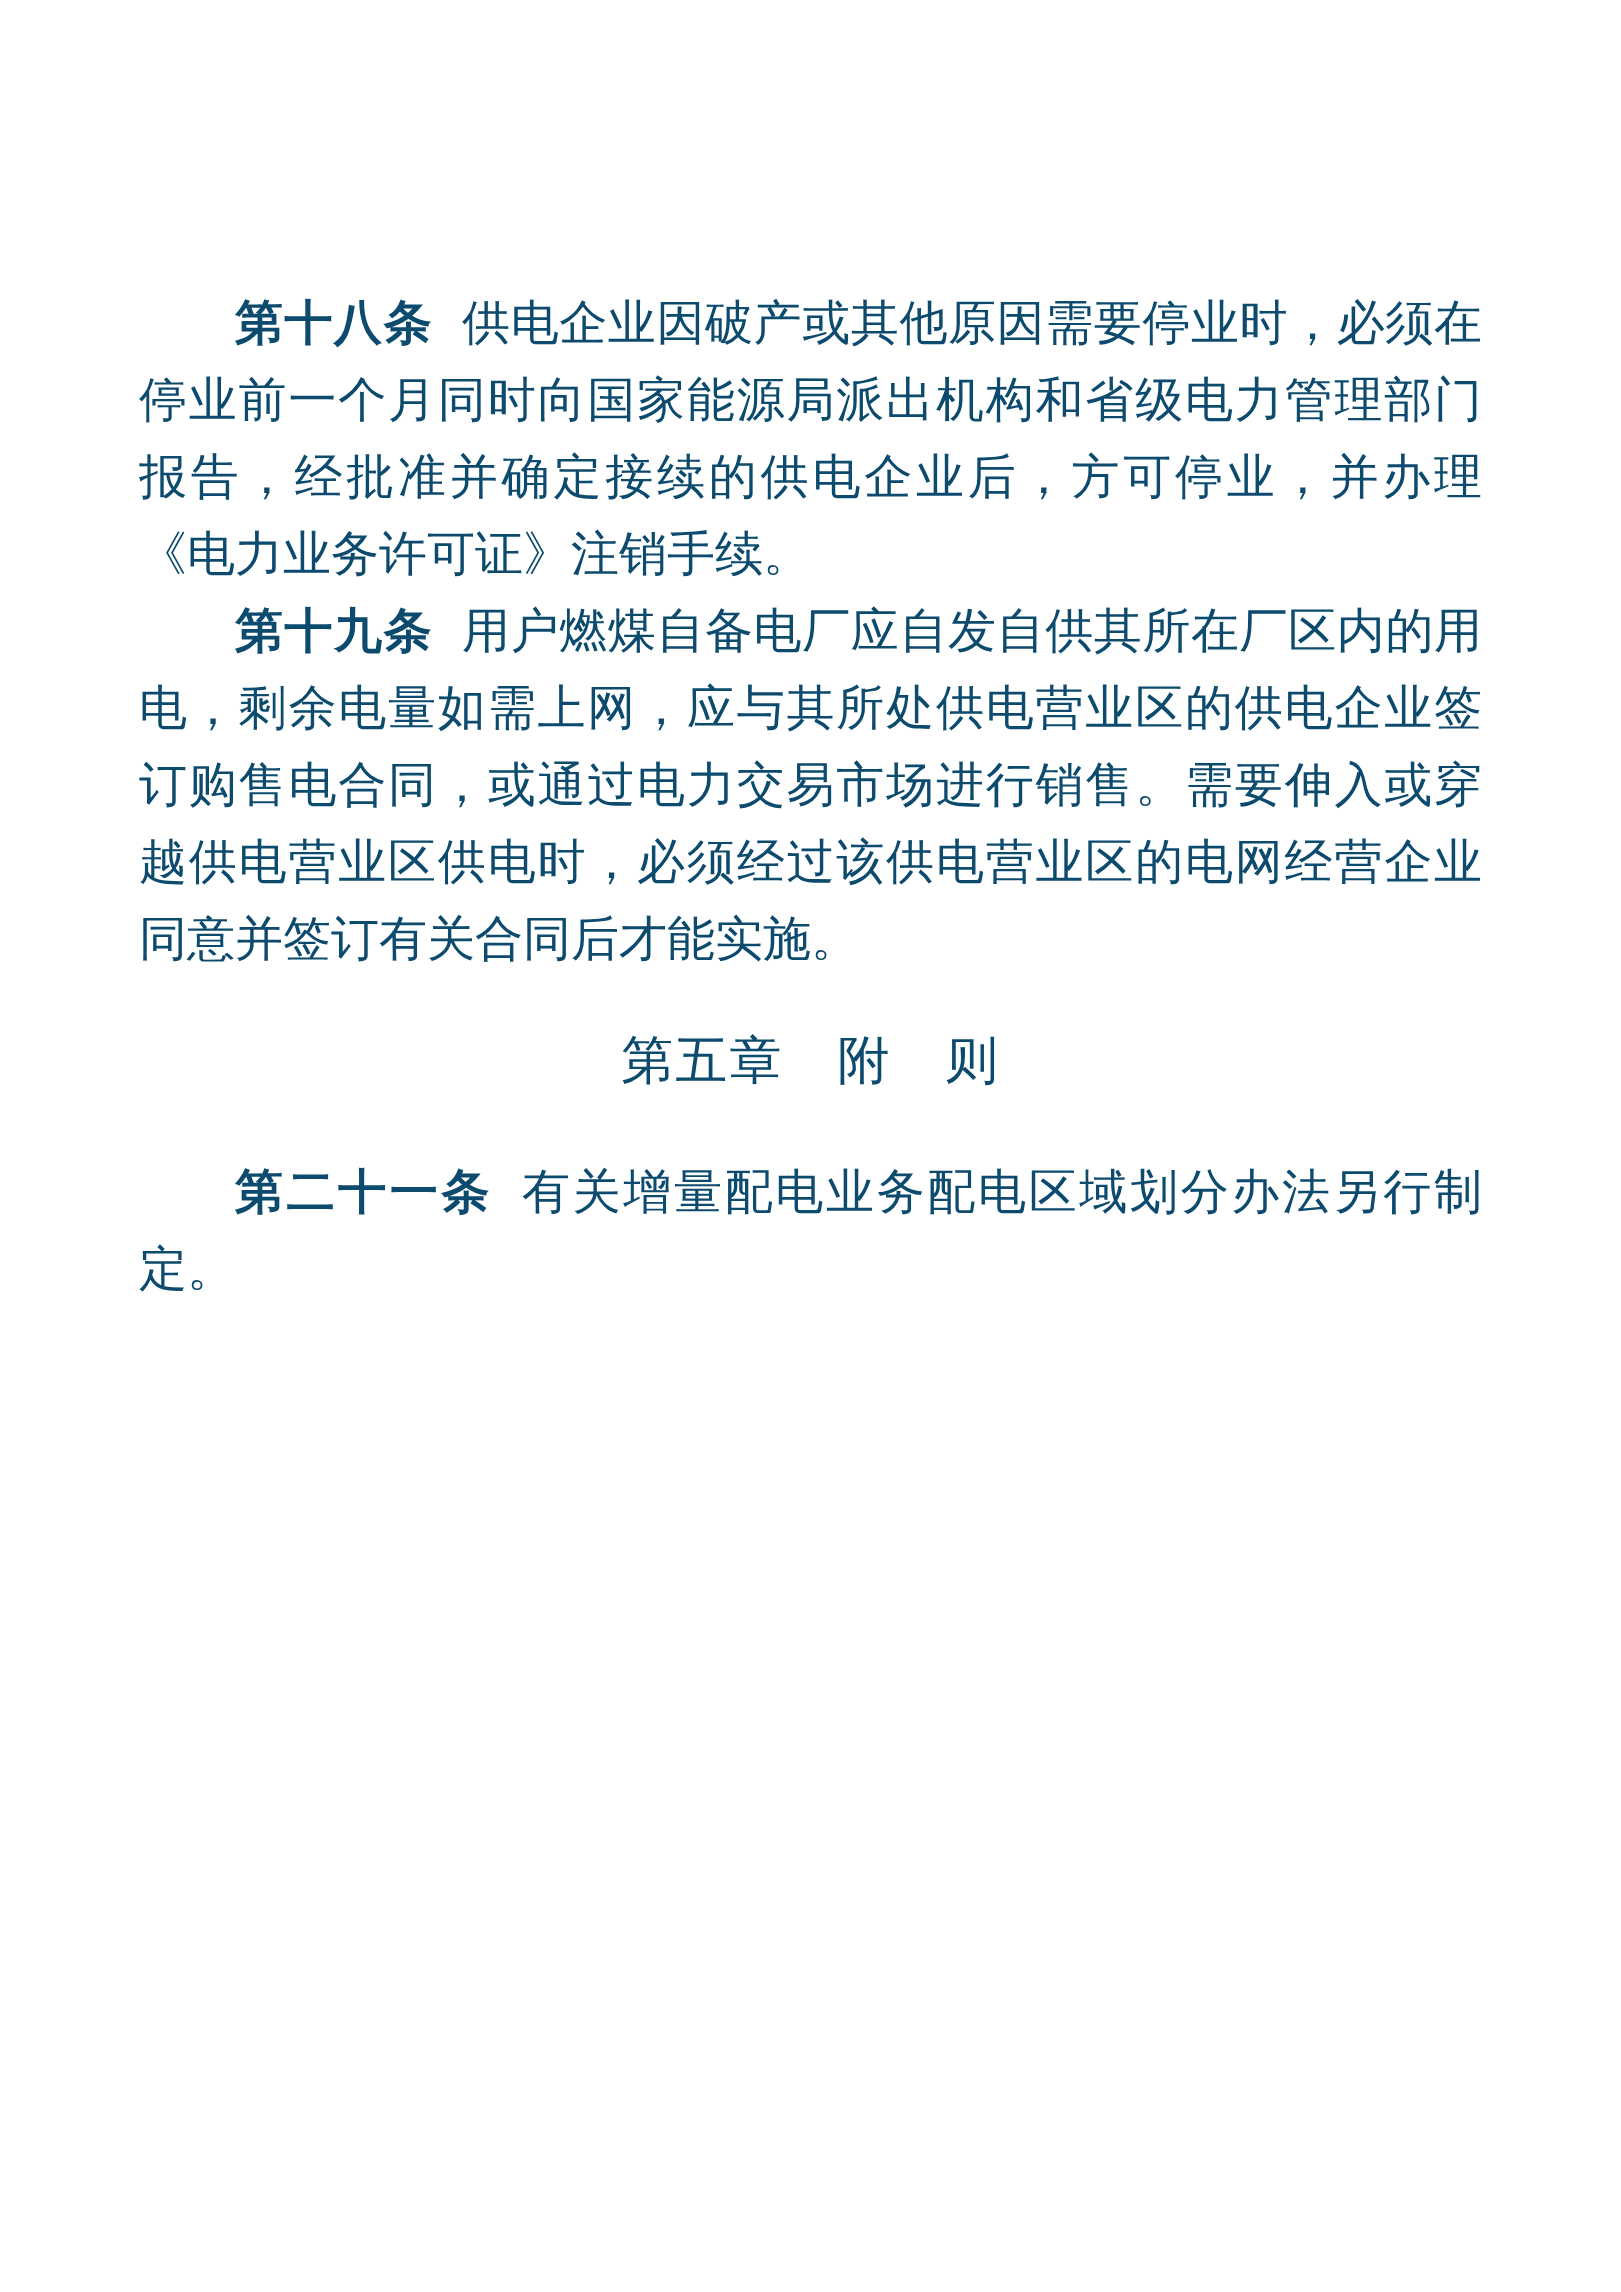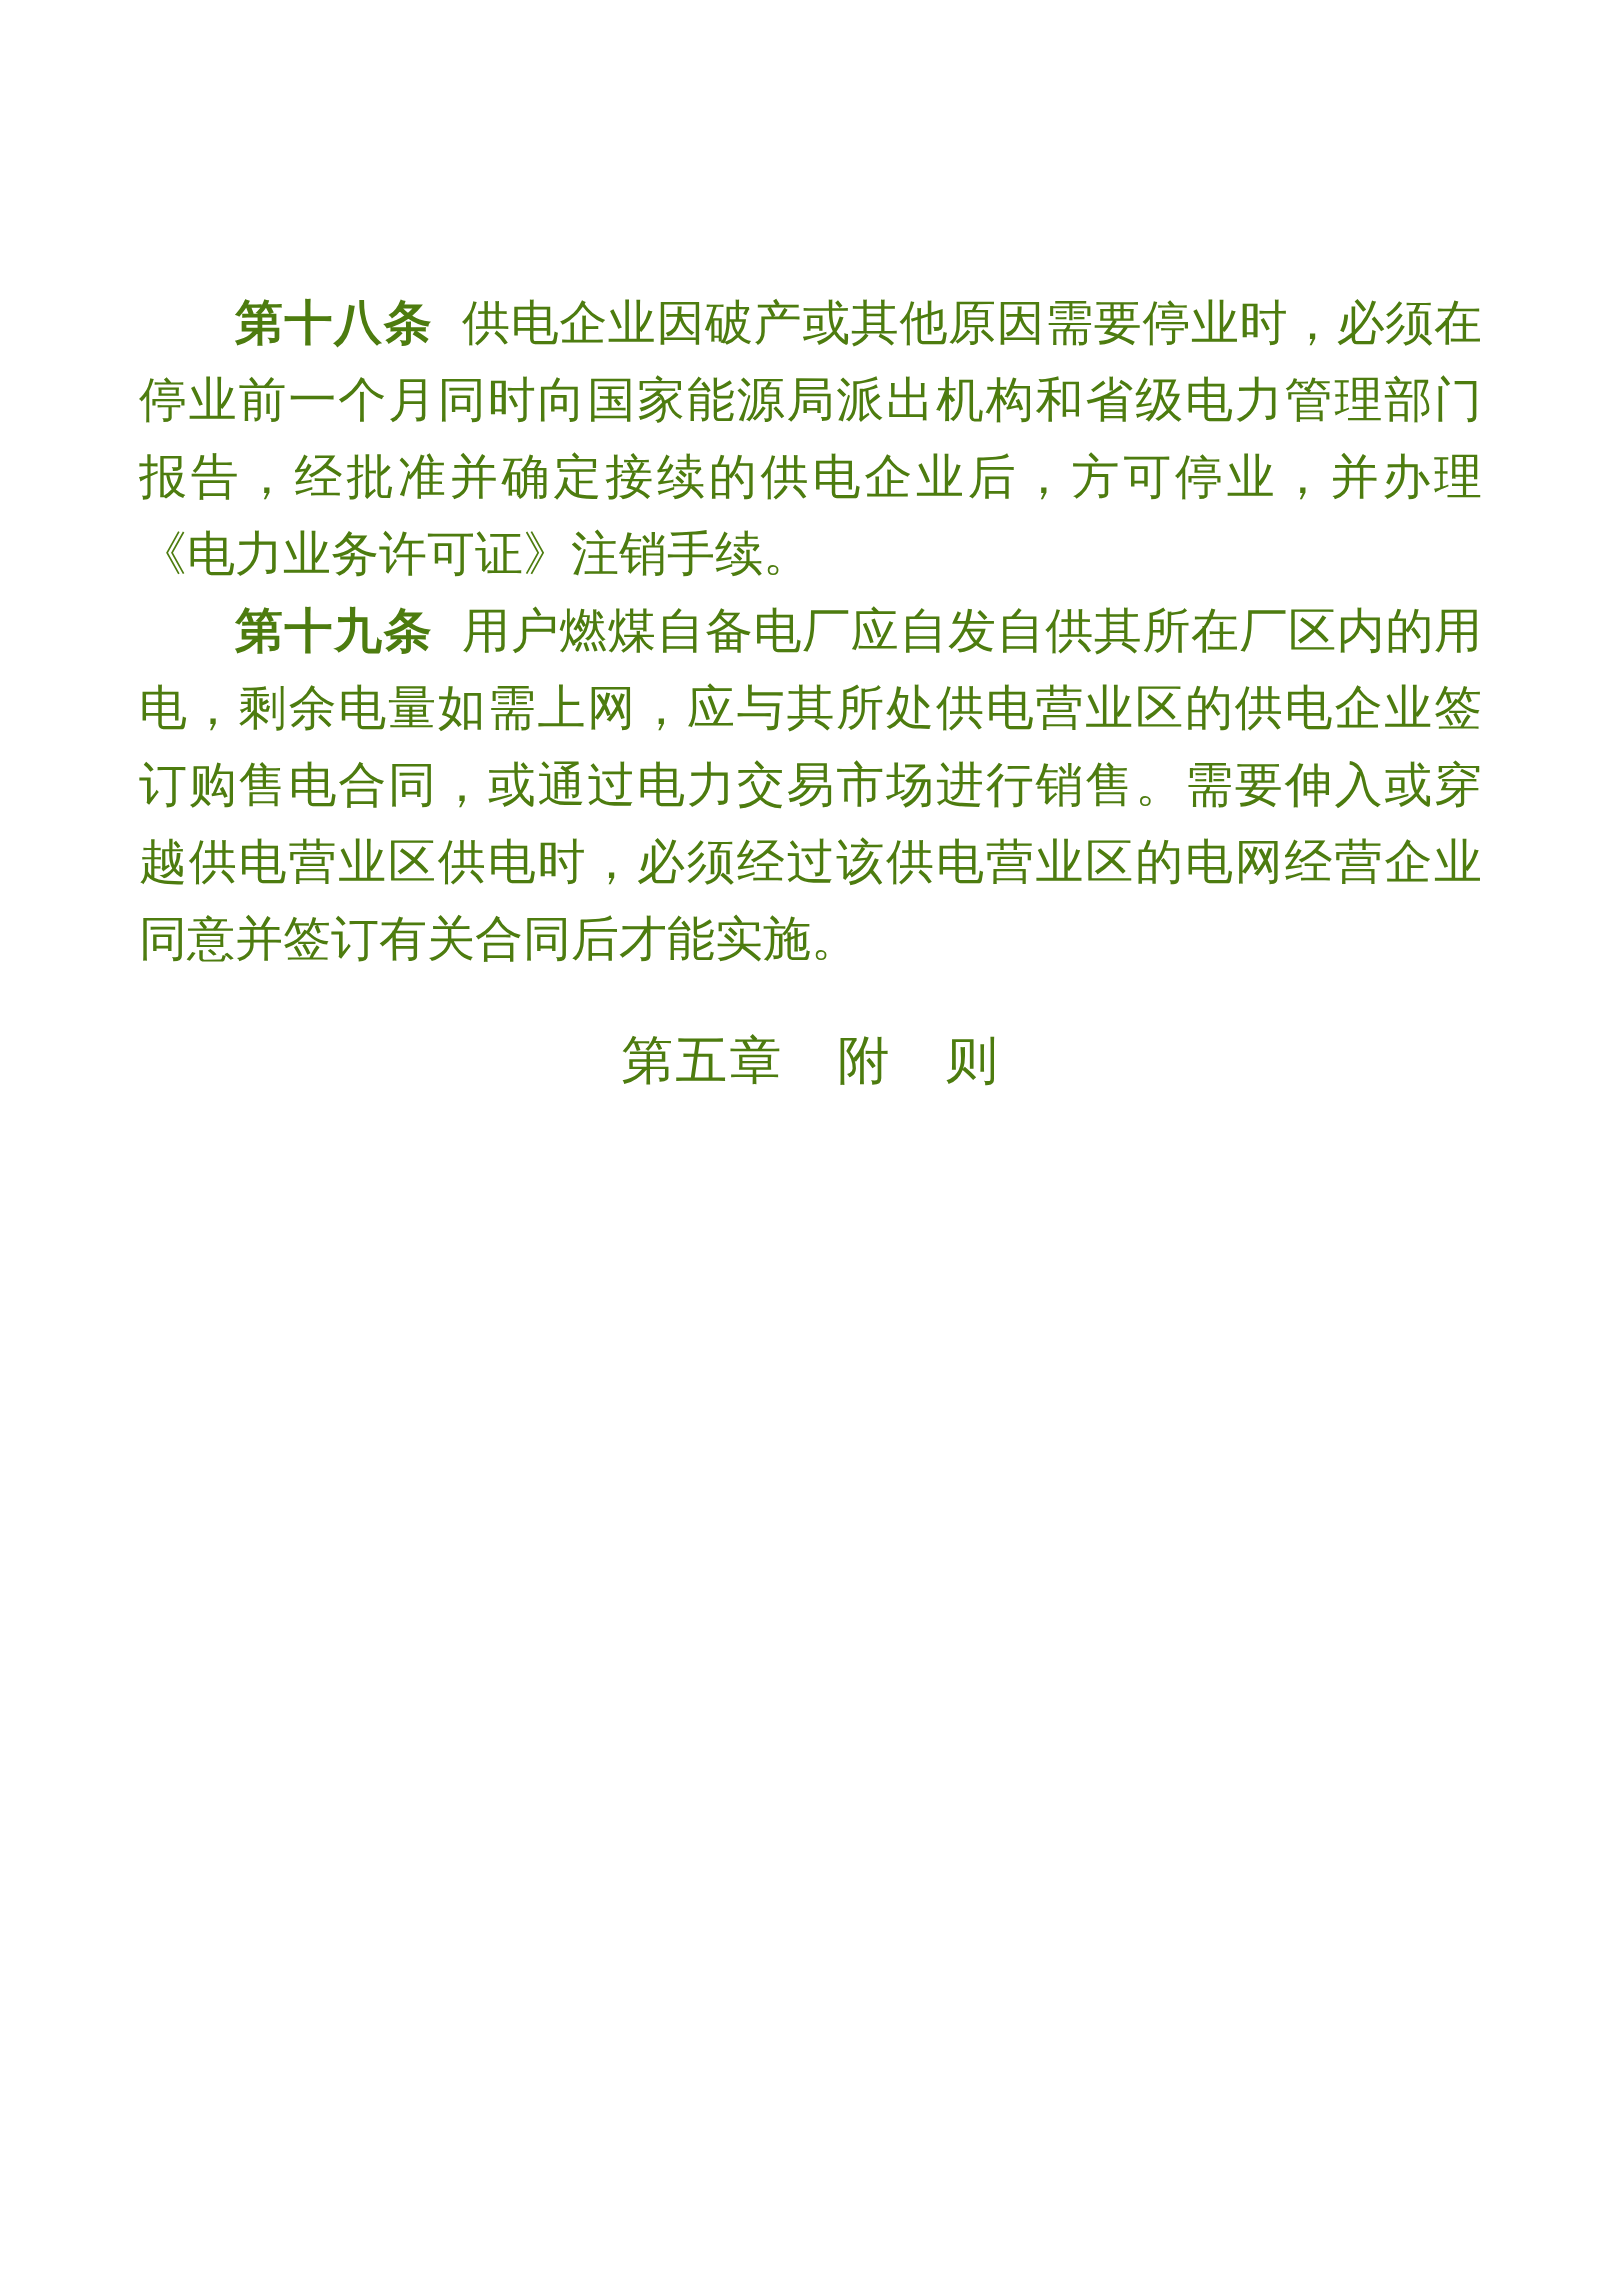--- a/index.html
+++ b/index.html
@@ -8,21 +8,21 @@
     background: #ffffff;
   }
   .page {
     position: relative;
     width: 1621px;
     height: 2293px;
     background: #ffffff;
     box-sizing: border-box;
     padding: 284px 139px 0 139px;
     overflow: hidden;
-    color: #4d7c0f;
+    color: #0c4a6e;
   }
   .body-text {
     font-family: "Liberation Serif", "DejaVu Serif", serif;
     font-size: 48px;
     line-height: 77px;
     text-align: justify;
   }
   p.para {
     margin: 0;
     text-indent: 2em;
@@ -52,16 +52,19 @@
     <span class="article-label">第十八条</span><span class="article-text">供电企业因破产或其他原因需要停业时，必须在停业前一个月同时向国家能源局派出机构和省级电力管理部门报告，经批准并确定接续的供电企业后，方可停业，并办理《电力业务许可证》注销手续。</span>
   </p>
 
   <p class="para body-text">
     <span class="article-label">第十九条</span><span class="article-text">用户燃煤自备电厂应自发自供其所在厂区内的用电，剩余电量如需上网，应与其所处供电营业区的供电企业签订购售电合同，或通过电力交易市场进行销售。需要伸入或穿越供电营业区供电时，必须经过该供电营业区的电网经营企业同意并签订有关合同后才能实施。</span>
   </p>
 
 
   <h2 class="chapter">第五章　附　则</h2>
 
+  <p class="para body-text">
+    <span class="article-label">第二十一条</span><span class="article-text">有关增量配电业务配电区域划分办法另行制定。</span>
+  </p>
 
 
 </div>
 
 
 </body></html>

